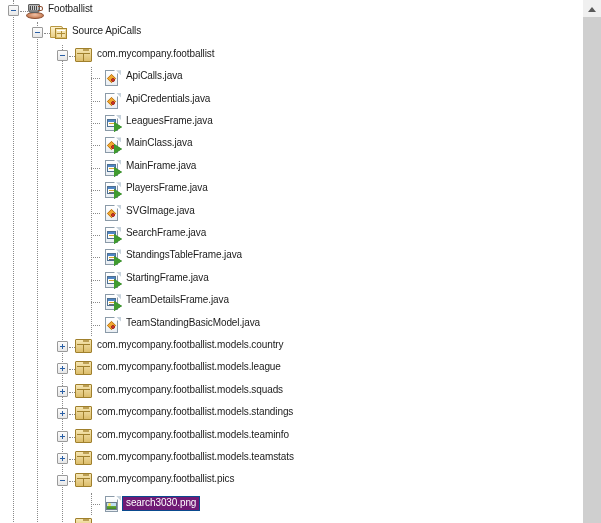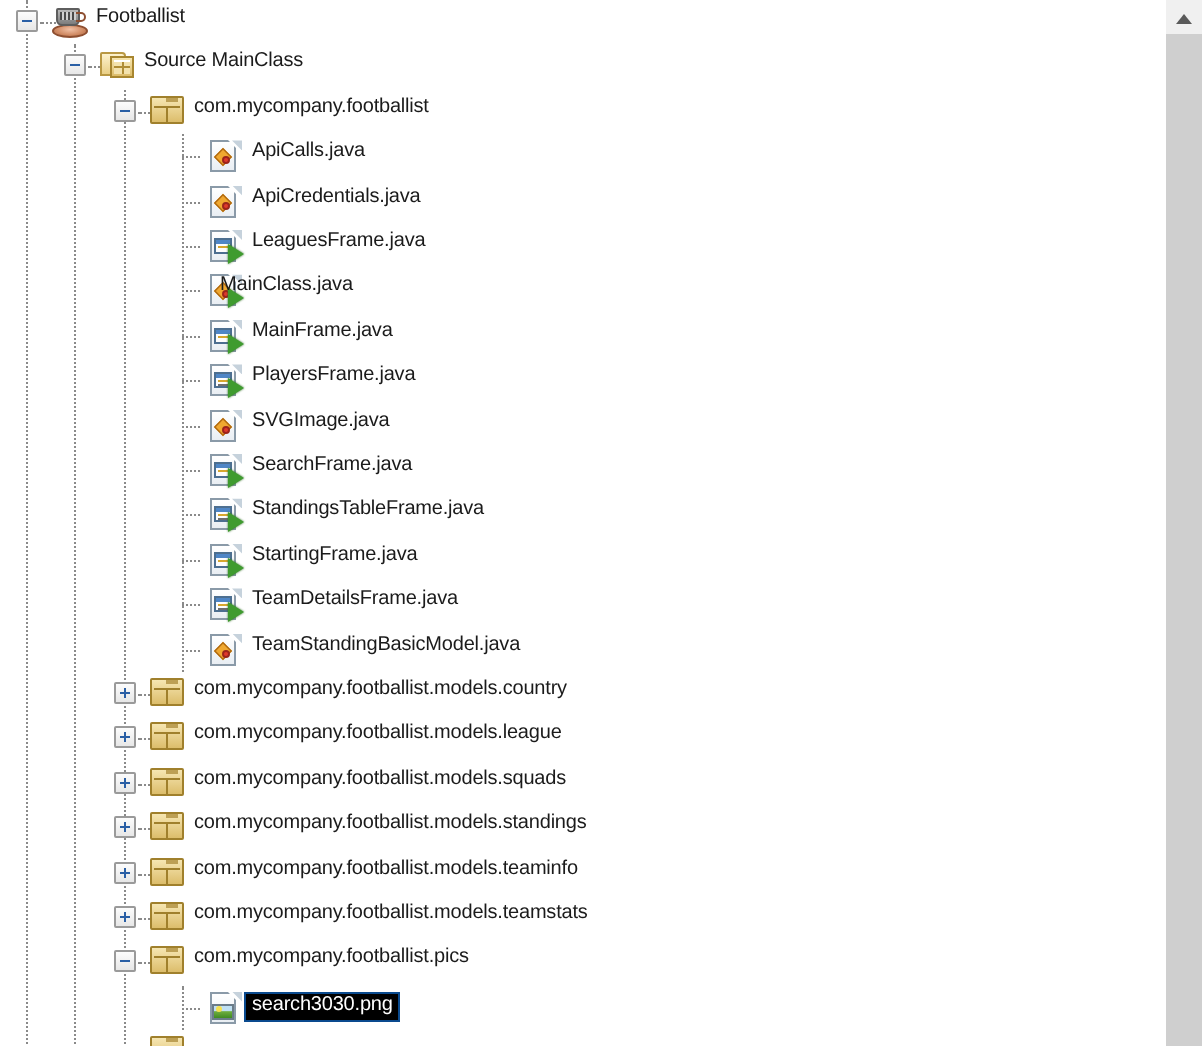--- a/index.html
+++ b/index.html
@@ -49,21 +49,21 @@
   }
 
   .row .label {
     line-height: 1;
     position: relative;
     top: -0.5px;
     letter-spacing: -0.1px;
   }
 
   .row.selected .label {
-    background: #000000;
+    background: #701a75;
     color: #ffffff;
     outline: 1px solid #0a4a8e;
     padding: 1px 3px 2px 3px;
     margin-left: -3px;
   }
 
   
   .guide {
     position: absolute;
     top: 0;
@@ -360,21 +360,21 @@
           </span>
           <span class="label" style="position: absolute; left: 48px; top: 4px;">Footballist</span>
         </div>
         <div class="row" style="position: absolute; left: 0px; top: 22.4px; width: 583px;">
           <div class="handle" style="left: 32px; top: 5px;"></div>
           <div class="handle-tail" style="left: 44px; top: 11px;"></div>
           <span class="ico ico-folder" style="position: absolute; left: 50px; top: 3px;">
             <span class="back"></span>
             <span class="front"></span>
           </span>
-          <span class="label" style="position: absolute; left: 72px; top: 4px;">Source MainClass</span>
+          <span class="label" style="position: absolute; left: 72px; top: 4px;">Source ApiCalls</span>
         </div>
         <div class="row" style="position: absolute; left: 0px; top: 44.8px; width: 583px;">
           <div class="handle" style="left: 57px; top: 5px;"></div>
           <div class="handle-tail" style="left: 69px; top: 11px;"></div>
           <span class="ico ico-package" style="position: absolute; left: 75px; top: 3px;">
             <span class="box"></span>
             <span class="tab"></span>
           </span>
           <span class="label" style="position: absolute; left: 97px; top: 4px;">com.mycompany.footballist</span>
         </div>
@@ -416,21 +416,21 @@
           <div class="elbow" style="left: 91px; top: 11px;"></div>
           <span class="ico ico-file" style="position: absolute; left: 104px; top: 3px;">
             <span class="sheet"></span>
             <span class="corner"></span>
             <span class="emblem-java">
               <span class="d"></span>
               <span class="dot"></span>
             </span>
             <span class="badge-run"></span>
           </span>
-          <span class="label" style="position: absolute; left: 110px; top: 4px;">MainClass.java</span>
+          <span class="label" style="position: absolute; left: 126px; top: 4px;">MainClass.java</span>
         </div>
         <div class="row" style="position: absolute; left: 0px; top: 156.8px; width: 583px;">
           <div class="elbow" style="left: 91px; top: 11px;"></div>
           <span class="ico ico-file" style="position: absolute; left: 104px; top: 3px;">
             <span class="sheet"></span>
             <span class="corner"></span>
             <span class="emblem-form"></span>
             <span class="badge-run"></span>
           </span>
           <span class="label" style="position: absolute; left: 126px; top: 4px;">MainFrame.java</span>

